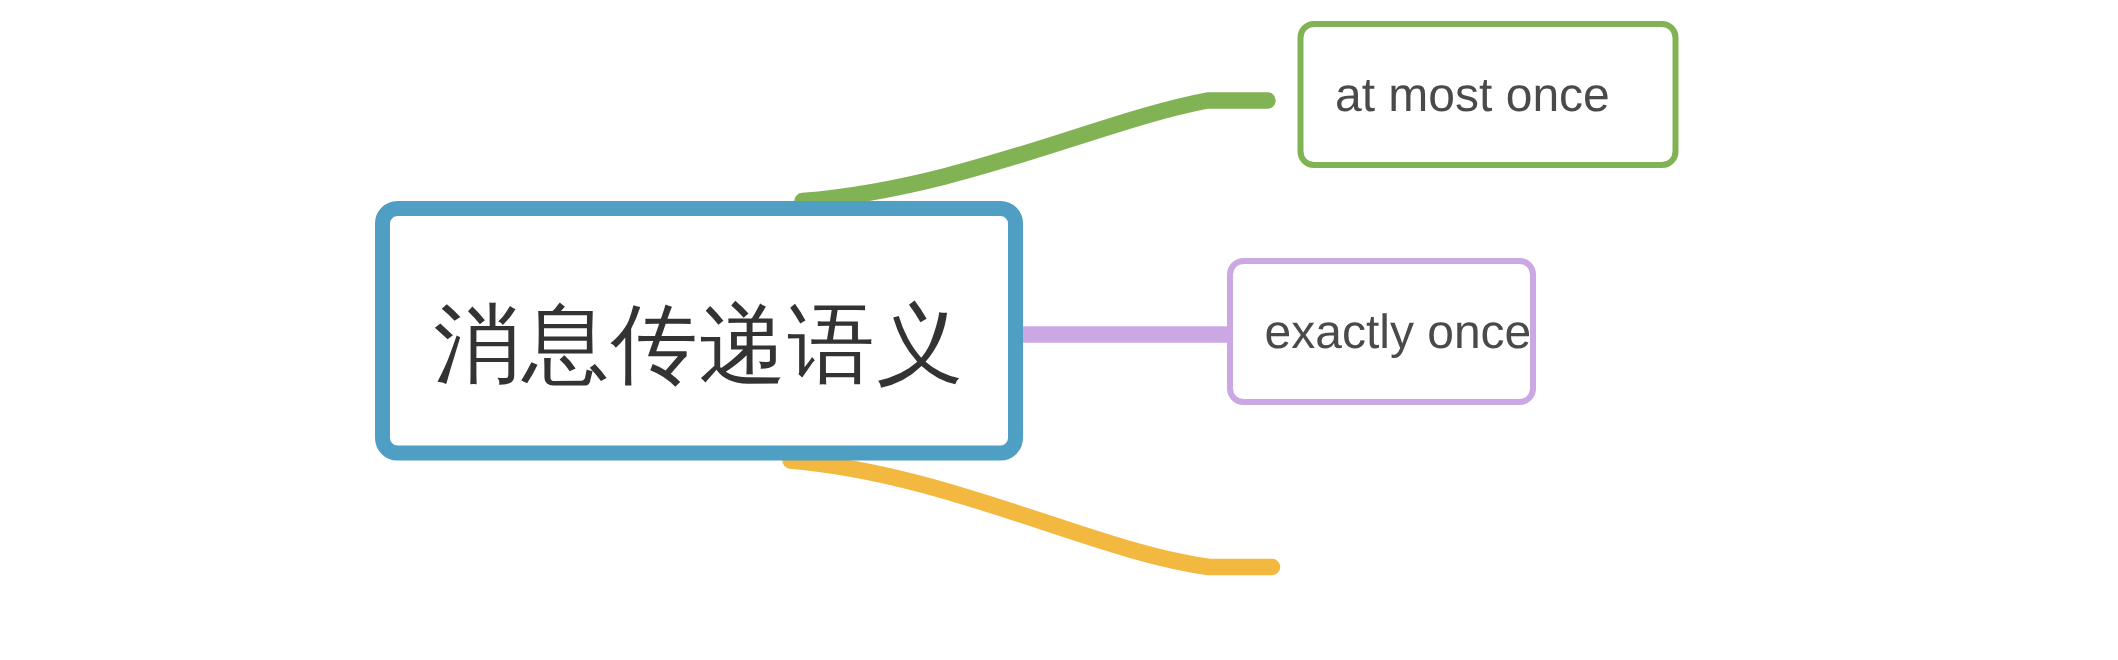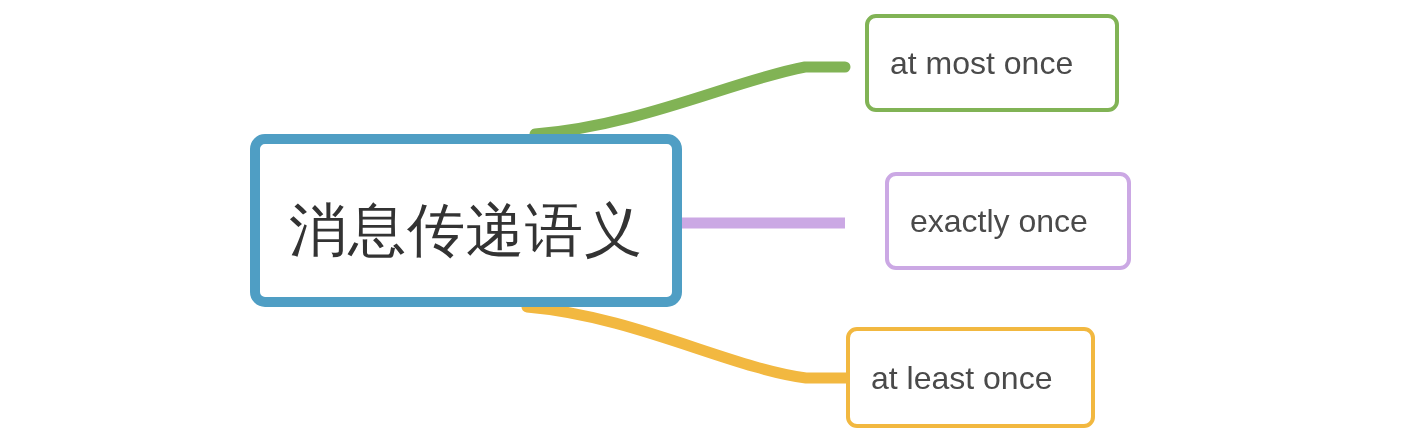--- a/index.html
+++ b/index.html
@@ -65,23 +65,23 @@
     line-height: 1;
   }
   .node-at-most-once {
     left: 865px;
     top: 14px;
     width: 254px;
     height: 98px;
     border-color: #81b355;
   }
   .node-exactly-once {
-    left: 885px;
+    left: 818px;
     top: 172px;
-    width: 246px;
+    width: 206px;
     height: 98px;
     border-color: #cba8e4;
   }
   .node-at-least-once {
     left: 846px;
     top: 327px;
     width: 249px;
     height: 101px;
     border-color: #f2b840;
   }
@@ -102,17 +102,14 @@
   </div>
 
   <div class="node node-branch node-at-most-once">
     <span class="node-label">at most once</span>
   </div>
 
   <div class="node node-branch node-exactly-once">
     <span class="node-label">exactly once</span>
   </div>
 
-  <div class="node node-branch node-at-least-once">
-    <span class="node-label">at least once</span>
-  </div>
 
 </div>
 
 </body></html>

